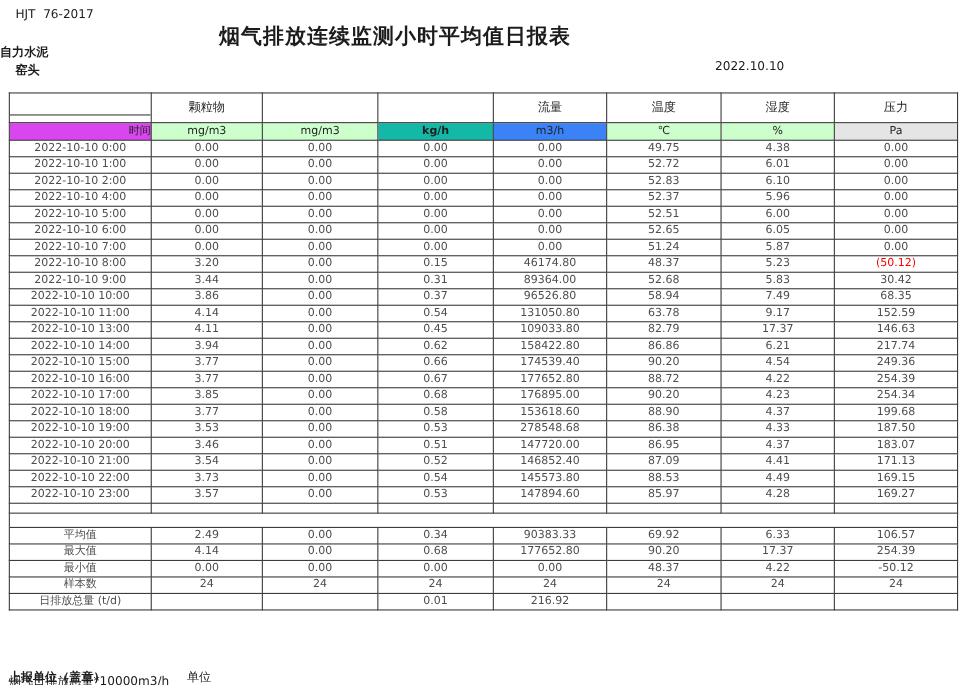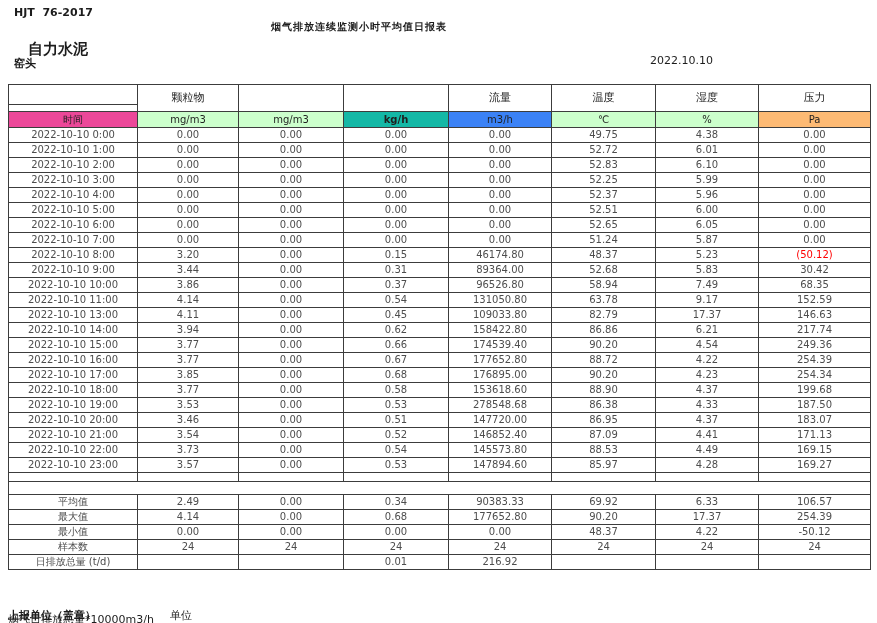--- a/index.html
+++ b/index.html
@@ -2,23 +2,23 @@
 <html><head>
 <meta charset="utf-8">
 <style>
   html,body{margin:0;padding:0;}
   body{
     width:877px;height:623px;position:relative;background:#ffffff;
     font-family:"DejaVu Sans","Liberation Sans",sans-serif;
     color:#1c1c1c;overflow:hidden;
   }
   .abs{position:absolute;}
-  .code{left:14px;top:6px;font-size:11px;font-weight:bold;white-space:pre;}
-  .title{left:0;top:20px;width:718px;text-align:center;font-size:10px;font-weight:bold;letter-spacing:1px;}
-  .company{left:28px;top:40px;font-size:15px;font-weight:bold;}
+  .code{left:14px;top:6px;font-size:11px;font-weight:normal;white-space:pre;}
+  .title{left:0;top:20px;width:718px;text-align:center;font-size:19px;font-weight:bold;letter-spacing:1px;}
+  .company{left:0;top:40px;font-size:11px;font-weight:bold;}
   .point{left:14px;top:56px;font-size:11px;font-weight:bold;}
   .date{left:650px;top:54px;font-size:11px;}
   table.report{
     position:absolute;left:8px;top:84px;width:862px;
     border-collapse:collapse;table-layout:fixed;
   }
   table.report td{
     border:1px solid #3c3c3c;text-align:center;vertical-align:middle;
     padding:0;font-size:10px;color:#4d4d4d;white-space:nowrap;overflow:hidden;
     height:14px;line-height:14px;
@@ -62,28 +62,28 @@
         </td>
         <td>颗粒物</td>
         <td></td>
         <td></td>
         <td>流量</td>
         <td>温度</td>
         <td>湿度</td>
         <td>压力</td>
       </tr>
       <tr class="units">
-        <td style="background: #ec4899;">时间</td>
+        <td style="background: #d946ef; text-align: right;">时间</td>
         <td style="background: rgb(204, 255, 204);">mg/m3</td>
         <td style="background: rgb(204, 255, 204);">mg/m3</td>
         <td style="background: #14b8a6; font-weight: bold;">kg/h</td>
         <td style="background: #3b82f6;">m3/h</td>
         <td style="background: rgb(204, 255, 204);">℃</td>
         <td style="background: rgb(204, 255, 204);">%</td>
-        <td style="background: #fdba74;">Pa</td>
+        <td style="background: #e5e5e5;">Pa</td>
       </tr>
       <tr class="data">
         <td>2022-10-10 0:00</td>
         <td>0.00</td>
         <td>0.00</td>
         <td>0.00</td>
         <td>0.00</td>
         <td>49.75</td>
         <td>4.38</td>
         <td>0.00</td>
@@ -99,30 +99,20 @@
         <td>0.00</td>
       </tr>
       <tr class="data">
         <td>2022-10-10 2:00</td>
         <td>0.00</td>
         <td>0.00</td>
         <td>0.00</td>
         <td>0.00</td>
         <td>52.83</td>
         <td>6.10</td>
-        <td>0.00</td>
-      </tr>
-      <tr class="data">
-        <td>2022-10-10 3:00</td>
-        <td>0.00</td>
-        <td>0.00</td>
-        <td>0.00</td>
-        <td>0.00</td>
-        <td>52.25</td>
-        <td>5.99</td>
         <td>0.00</td>
       </tr>
       <tr class="data">
         <td>2022-10-10 4:00</td>
         <td>0.00</td>
         <td>0.00</td>
         <td>0.00</td>
         <td>0.00</td>
         <td>52.37</td>
         <td>5.96</td>

